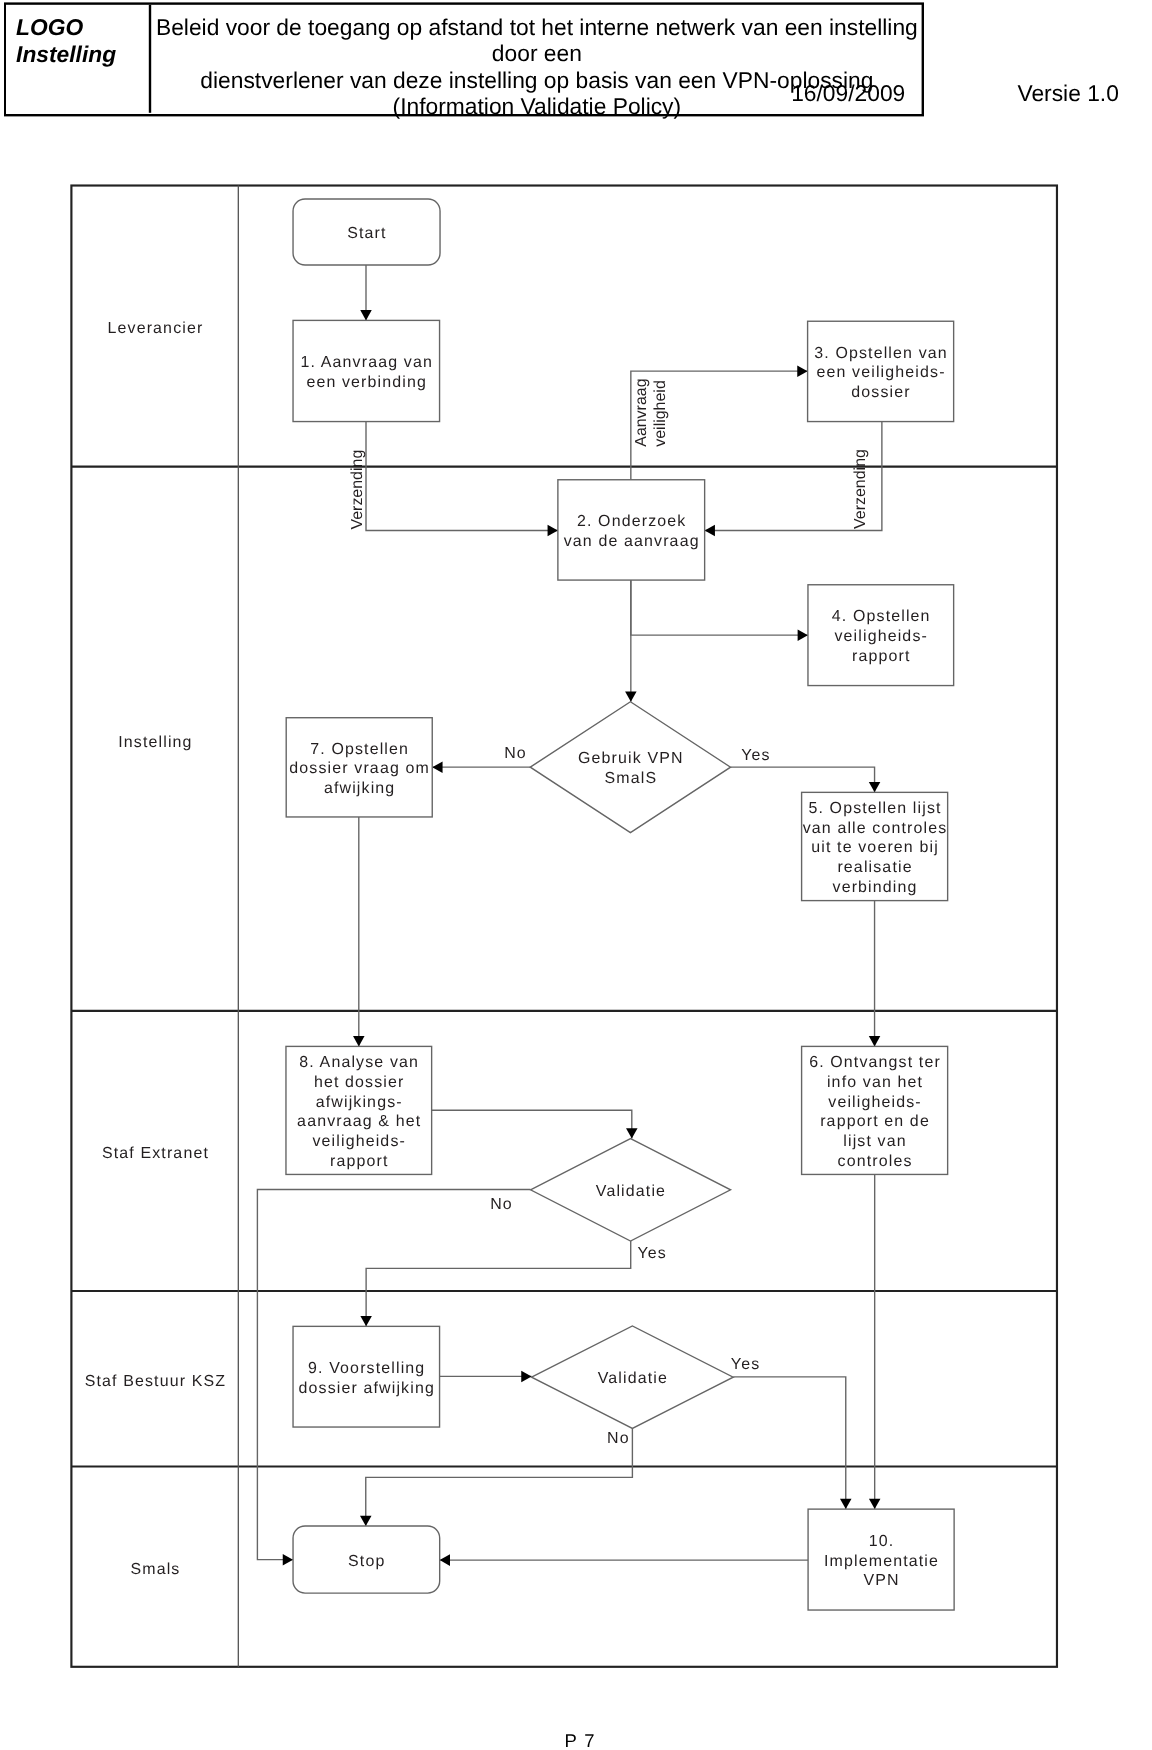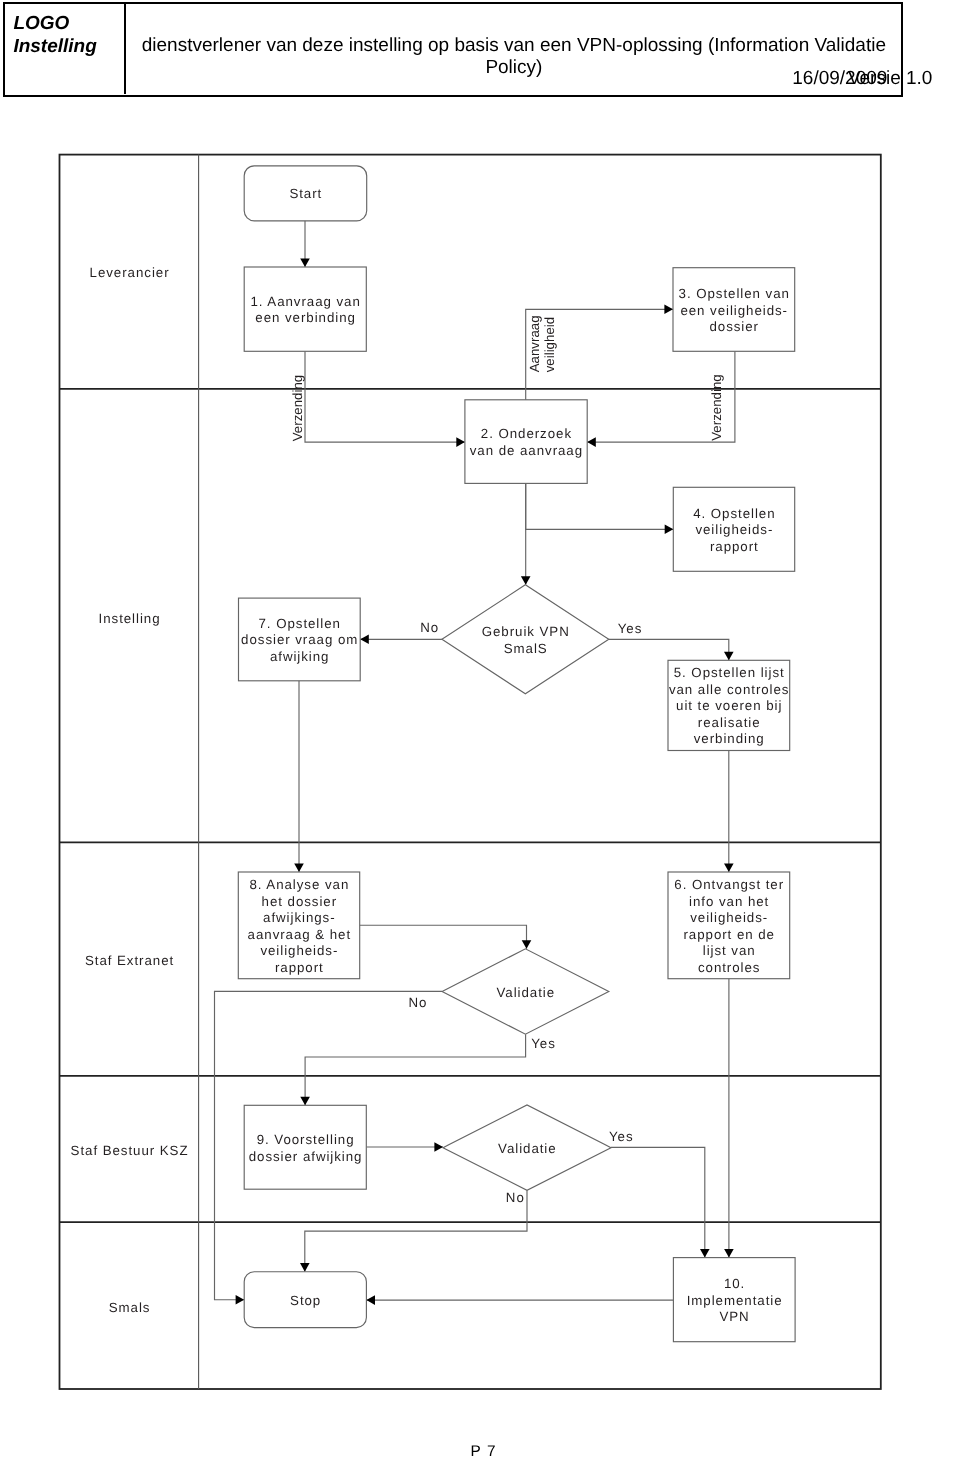--- a/index.html
+++ b/index.html
@@ -1,19 +1,19 @@
 <!DOCTYPE html>
 <html><head>
 <meta charset="utf-8">
 <style>
   html,body{margin:0;padding:0;background:#fff;}
   body{width:960px;height:1458px;position:relative;overflow:hidden;
        font-family:"Liberation Sans",sans-serif;color:#000;
        -webkit-font-smoothing:antialiased;text-rendering:geometricPrecision;}
-  .hdr{position:absolute;left:3.4px;top:2.2px;width:900px;height:94.8px;
+  .hdr{position:absolute;left:3.4px;top:2.2px;width:767px;height:94.8px;
        border:2px solid #000;box-sizing:border-box;}
   .hdr-logo{position:absolute;left:0;top:0;width:121px;height:90px;
        border-right:2px solid #000;box-sizing:border-box;}
   .hdr-logo>span{position:absolute;left:8px;top:9px;font-weight:bold;font-style:italic;
        font-size:19px;line-height:22.4px;}
   .hdr-title{position:absolute;left:121px;top:0;right:0;height:90px;}
   .hdr-title .t{position:absolute;left:0;right:0;top:9px;text-align:center;
        font-size:19px;line-height:22px;}
   .hdr-ver{position:absolute;left:0;right:0;top:65px;font-size:19px;line-height:20px;}
   .hdr-ver .v{position:absolute;left:0;width:806px;text-align:right;}
@@ -36,21 +36,21 @@
 </style>
 </head>
 <body>
 
 <div class="hdr">
   <div class="hdr-logo">
     <span><span>LOGO</span><br><span>Instelling</span></span>
   </div>
   <div class="hdr-title">
     <div class="t">
-      <br><span>dienstverlener van deze instelling op basis van een VPN-oplossing (Information Validatie Policy)</span>
+      <span>Beleid voor de toegang op afstand tot het interne netwerk van een instelling door een</span><br><span>dienstverlener van deze instelling op basis van een VPN-oplossing (Information Validatie Policy)</span>
     </div>
     <div class="hdr-ver">
       <span class="v">Versie 1.0</span>
       <span class="d">16/09/2009</span>
     </div>
   </div>
 </div>
 
 <div class="pagenum">P 7</div>
 

